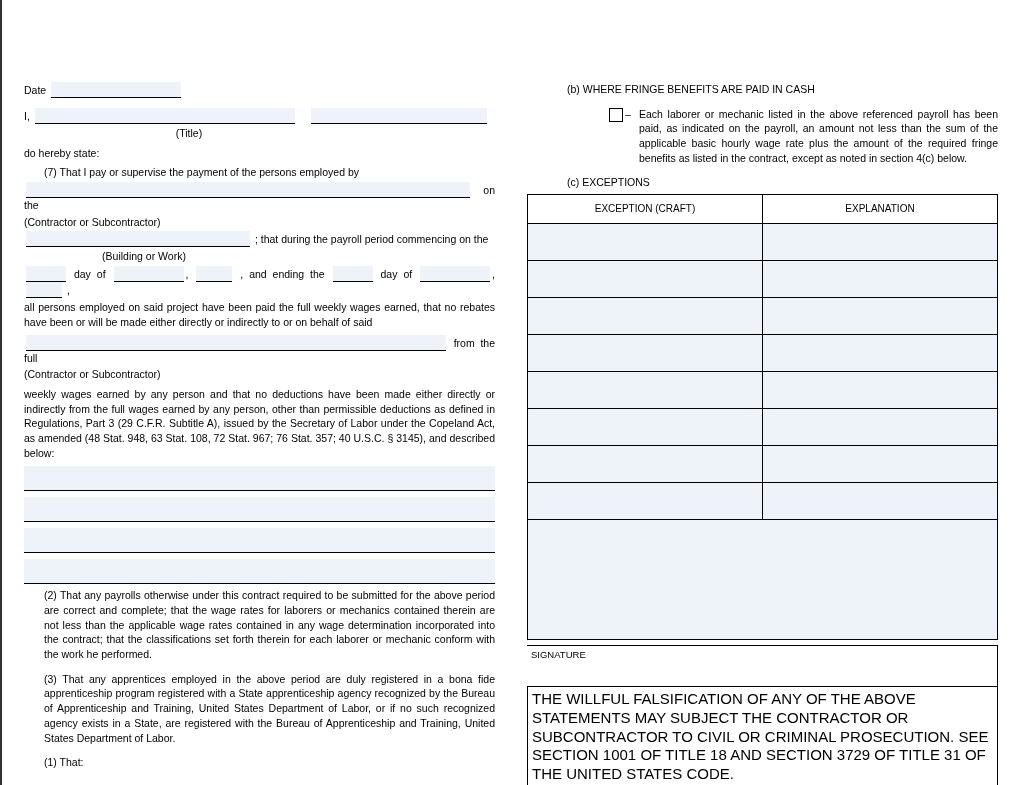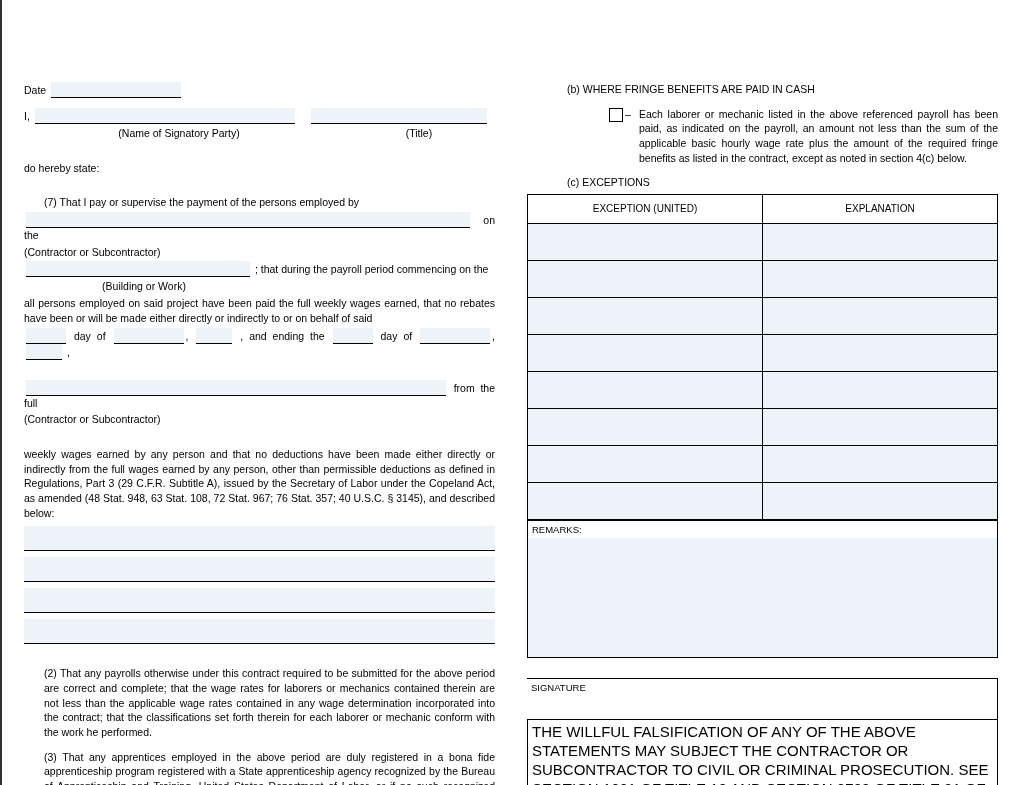--- a/index.html
+++ b/index.html
@@ -96,21 +96,21 @@
     box-sizing:border-box;
   }
   .sigcell.right { border-left:none; }
   .finebox {
     border:1px solid #000;
     border-top:none;
     padding:3px 4px;
     font-size:15px;
     line-height:1.25;
   }
-  .mt6{margin-top:20px;} .mt10{margin-top:10px;} .mt14{margin-top:22px;} .mt70{margin-top:70px;}
+  .mt6{margin-top:5px;} .mt10{margin-top:10px;} .mt14{margin-top:4px;} .mt70{margin-top:70px;}
 </style>
 </head>
 <body>
 
 <div class="page">
 
   <div class="col col-left">
 
     <div class="mt70"></div>
 
@@ -120,21 +120,20 @@
     </div>
 
     <div class="pline mt10">
       <span>I,</span>
       <span class="field-fill" style="width:260px;"></span>
       <span style="display:inline-block;width:6px;"></span>
       <span class="field-fill" style="width:176px;"></span>
     </div>
     <div class="pline" style="display:flex;">
       <span style="flex:0 0 40px;"></span>
-      <span class="center" style="flex:0 0 230px;">(Name of Signatory Party)</span>
       <span style="flex:0 0 50px;"></span>
       <span class="center" style="flex:0 0 150px;">(Title)</span>
     </div>
 
     <div class="pline mt6">do hereby state:</div>
 
     <div class="pline indent1 mt6">(7) That I pay or supervise the payment of the persons employed by</div>
 
     <div class="pline">
       <span class="field-fill" style="width:444px;"></span>
@@ -142,36 +141,36 @@
     </div>
     <div class="pline center" style="width:444px;">(Contractor or Subcontractor)</div>
 
     <div class="pline">
       <span class="field-fill" style="width:224px;"></span>
       <span>; that during the payroll period commencing on the</span>
     </div>
     <div class="pline" style="width:244px;margin-left:40px;">
         <span class="center" style="display:block;width:160px;">(Building or Work)</span>
       </div>
-
-    <div class="pline">all persons employed on said project have been paid the full weekly wages earned,  that no rebates have been or will be made either directly or indirectly to or on behalf of said</div>
 
     <div class="pline">
       <span class="field-fill" style="width:40px;"></span>
       <span> day of </span>
       <span class="field-fill" style="width:70px;"></span>,
       <span class="field-fill" style="width:36px;"></span>
       <span>, and ending the </span>
       <span class="field-fill" style="width:40px;"></span>
       <span> day of </span>
       <span class="field-fill" style="width:70px;"></span>,
       <span class="field-fill" style="width:36px;"></span>
       <span> ,</span>
     </div>
 
+    <div class="pline">all persons employed on said project have been paid the full weekly wages earned,  that no rebates have been or will be made either directly or indirectly to or on behalf of said</div>
+
     <div class="pline mt6">
       <span class="field-fill" style="width:420px;"></span>
       <span> from the full</span>
     </div>
     <div class="pline center" style="width:420px;">(Contractor or Subcontractor)</div>
 
     <div class="pline mt6">weekly wages earned by any person and that no deductions have been made either directly or indirectly from the full wages earned by any person, other than permissible deductions as defined in Regulations, Part 3 (29 C.F.R. Subtitle A), issued by the Secretary of Labor under the Copeland Act, as amended (48 Stat. 948, 63 Stat. 108, 72 Stat. 967; 76 Stat. 357; 40 U.S.C. § 3145), and described below:</div>
 
     <div class="bigline"></div>
     <div class="bigline"></div>
@@ -196,21 +195,21 @@
       <span class="cb"></span>
       <span class="dash">–</span>
       <span class="txt">Each laborer or mechanic listed in the above referenced payroll has been paid, as indicated on the payroll, an amount not less than the sum of the applicable basic hourly wage rate plus the amount of the required fringe benefits as listed in the contract, except as noted in section 4(c) below.</span>
     </div>
 
     <div class="pline indent2 mt10">(c) EXCEPTIONS</div>
 
     <table class="exc">
       <tbody>
           <tr>
-        <th style="width:50%;">EXCEPTION (UNITED)</th>
+        <th style="width:50%;">EXCEPTION (CRAFT)</th>
         <th style="width:50%;">EXPLANATION</th>
       </tr>
       <tr>
             <td></td>
             <td></td>
           </tr>
       <tr>
             <td></td>
             <td></td>
           </tr>
@@ -234,21 +233,20 @@
             <td></td>
             <td></td>
           </tr>
       <tr>
             <td></td>
             <td></td>
           </tr>
     </tbody>
       </table>
 
-    <div class="remarks-lbl">REMARKS:</div>
     <div class="remarks-box"></div>
 
     <div class="sigrow mt6">
       <div class="sigcell right">
         <span>SIGNATURE</span>
       </div>
     </div>
 
     <div class="finebox">THE  WILLFUL   FALSIFICATION OF ANY OF THE ABOVE STATEMENTS MAY SUBJECT THE CONTRACTOR OR SUBCONTRACTOR TO CIVIL OR CRIMINAL PROSECUTION. SEE SECTION 1001 OF TITLE 18 AND SECTION 3729 OF TITLE 31 OF THE UNITED STATES CODE.</div>
   </div>

